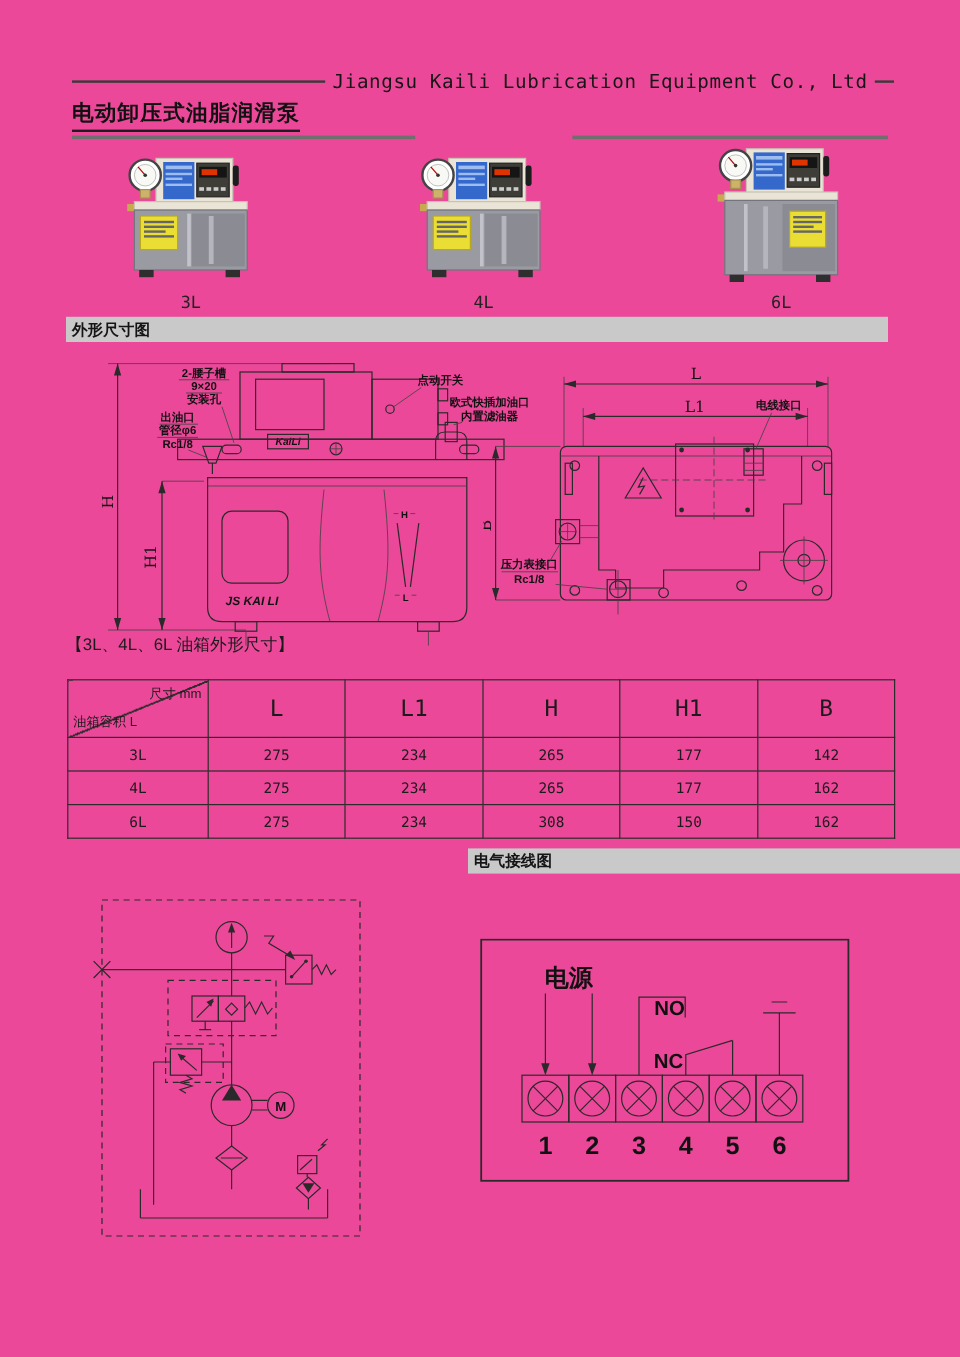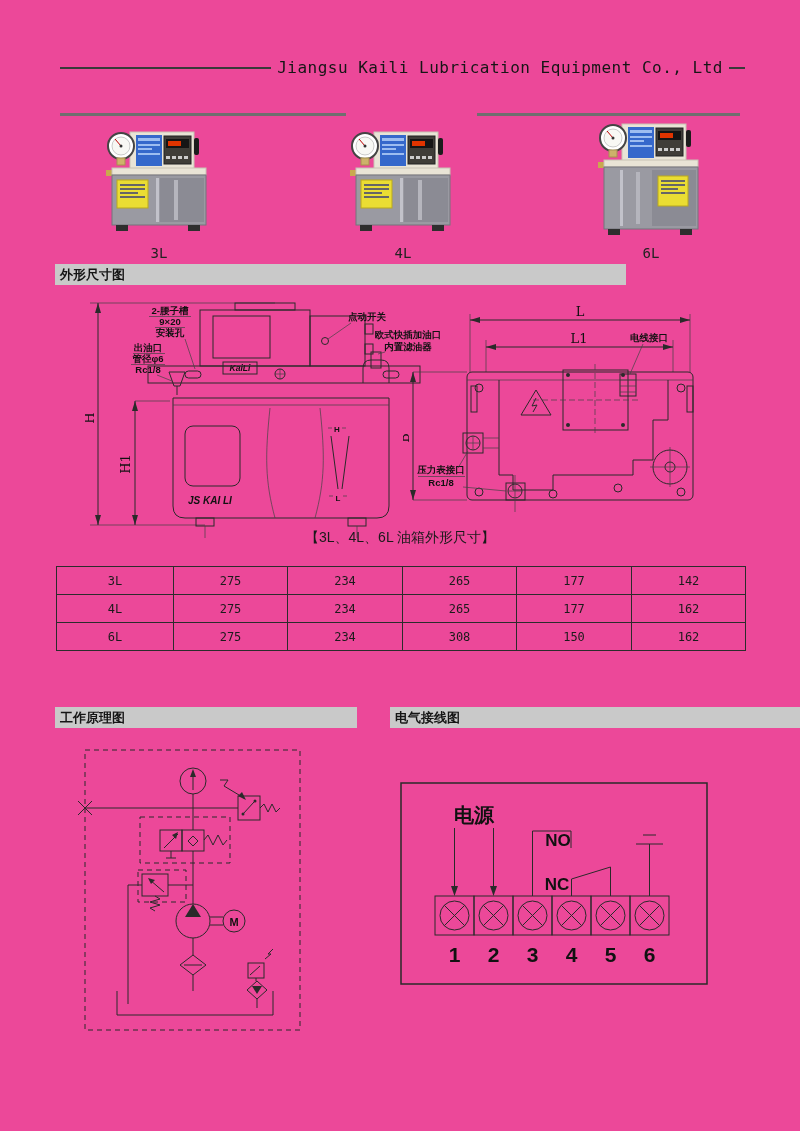--- a/index.html
+++ b/index.html
@@ -15,21 +15,21 @@
                 letter-spacing:.5px;white-space:nowrap;color:#161616;}
   .doc-title{left:60px;top:82px;font-size:18px;font-weight:bold;border-bottom:2px solid #1d1d1d;
              padding-bottom:2px;letter-spacing:1px;}
   .rule{height:3px;background:#6f6f6f;top:113px;}
   
   .prod-label{width:118px;text-align:center;font-size:14px;font-family:"DejaVu Sans Mono",monospace;color:#222;}
   
   .bar{height:21px;background:#c9c9c9;font-size:13px;font-weight:bold;line-height:21px;
        padding-left:5px;color:#151515;box-sizing:border-box;}
   
-  .caption{left:55px;top:529px;width:690px;text-align:center;font-size:14px;color:#1a1a1a;}
+  .caption{left:55px;top:529px;width:690px;text-align:left;font-size:14px;color:#1a1a1a;}
   
   table.dims{border-collapse:collapse;table-layout:fixed;width:689px;}
   table.dims td,table.dims th{border:1px solid #2c2c2c;text-align:center;vertical-align:middle;
       font-family:"DejaVu Sans Mono",monospace;font-weight:normal;color:#1b1b1b;}
   table.dims .hrow{height:48px;font-size:19px;}
   table.dims .drow{height:28px;font-size:12px;}
   td.diag{position:relative;background:
       linear-gradient(to bottom right,transparent calc(50% - 0.8px),#2c2c2c calc(50% - 0.8px),
       #2c2c2c calc(50% + 0.8px),transparent calc(50% + 0.8px));}
   td.diag .c-top{position:absolute;top:4px;right:5px;font-size:11px;font-family:"Liberation Sans",sans-serif;}
@@ -47,20 +47,21 @@
 </head>
 <body>
 
 <div class="page">
 
   <div class="abs company-row">
     <div class="hline lead"></div>
     <div class="company-text">Jiangsu Kaili Lubrication Equipment Co., Ltd</div>
     <div class="hline tail"></div>
   </div>
+  <div class="abs doc-title">电动卸压式油脂润滑泵</div>
   <div class="abs rule" style="left:60px;width:286px;"></div>
   <div class="abs rule" style="left:477px;width:263px;"></div>
 
   <div class="abs" style="left:100px;top:126px;">
     <svg width="118" height="112" viewBox="0 0 118 112">
       <rect x="30" y="6" width="64" height="38" fill="#e9e4d6" stroke="#c7c2b4"></rect>
       <rect x="36" y="9" width="26" height="31" fill="#3568cb"></rect>
       <rect x="38" y="12" width="22" height="3" fill="#9dbdf0"></rect>
         <rect x="38" y="18" width="22" height="2" fill="#9dbdf0"></rect>
       <rect x="38" y="22" width="14" height="2" fill="#9dbdf0"></rect>
@@ -162,21 +163,21 @@
       <rect x="69" y="70" width="17" height="2" fill="#666"></rect>
         <rect x="69" y="74" width="24" height="2" fill="#666"></rect>
       <rect x="16" y="111" width="12" height="6" fill="#2e2e2e"></rect>
         <rect x="88" y="111" width="12" height="6" fill="#2e2e2e"></rect>
     </svg>
   </div>
   <div class="abs prod-label" style="left:100px;top:245px;">3L</div>
   <div class="abs prod-label" style="left:344px;top:245px;">4L</div>
   <div class="abs prod-label" style="left:592px;top:245px;">6L</div>
 
-  <div class="abs bar" style="left:55px;top:264px;width:571px;">外形尺寸图</div>
+  <div class="abs bar" style="left:55px;top:264px;width:685px;">外形尺寸图</div>
 
   <div class="abs" style="left:85px;top:296px;">
     <svg width="360" height="246" viewBox="0 0 360 246">
 
       <path class="thin" d="M5,7 H190 M5,229 H120"></path>
       <line class="ln" x1="13" y1="7" x2="13" y2="229"></line>
       <polygon class="fill" points="13,7 10,17 16,17"></polygon>
         <polygon class="fill" points="13,229 10,219 16,219"></polygon>
       <text class="dim" x="9" y="122" transform="rotate(-90 9 122)" text-anchor="middle">H</text>
 
@@ -322,20 +323,31 @@
     <table class="dims">
       <colgroup>
           <col style="width:117px">
           <col style="width:114px">
           <col style="width:115px">
           <col style="width:114px">
           <col style="width:115px">
           <col style="width:114px">
         </colgroup>
       <tbody>
+          <tr class="hrow">
+        <td class="diag">
+          <span class="c-top">尺寸 mm</span>
+          <span class="c-bot">油箱容积 L</span>
+        </td>
+        <td>L</td>
+        <td>L1</td>
+        <td>H</td>
+        <td>H1</td>
+        <td>B</td>
+      </tr>
       <tr class="drow">
         <td>3L</td>
         <td>275</td>
         <td>234</td>
         <td>265</td>
         <td>177</td>
         <td>142</td>
       </tr>
       <tr class="drow">
         <td>4L</td>
@@ -350,21 +362,20 @@
         <td>275</td>
         <td>234</td>
         <td>308</td>
         <td>150</td>
         <td>162</td>
       </tr>
     </tbody>
       </table>
   </div>
 
-  <div class="abs bar" style="left:55px;top:707px;width:302px;">工作原理图</div>
   <div class="abs bar" style="left:390px;top:707px;width:432px;">电气接线图</div>
 
   <div class="abs" style="left:60px;top:738px;">
     <svg width="262" height="300" viewBox="0 0 262 300">
       <rect class="dash" x="25" y="12" width="215" height="280"></rect>
 
       <circle class="ln" cx="133" cy="43" r="13"></circle>
       <line class="ln" x1="133" y1="52" x2="133" y2="36"></line>
         <polygon class="fill" points="133,31 130,39 136,39"></polygon>
       <path class="ln" d="M133,56 V92"></path>

